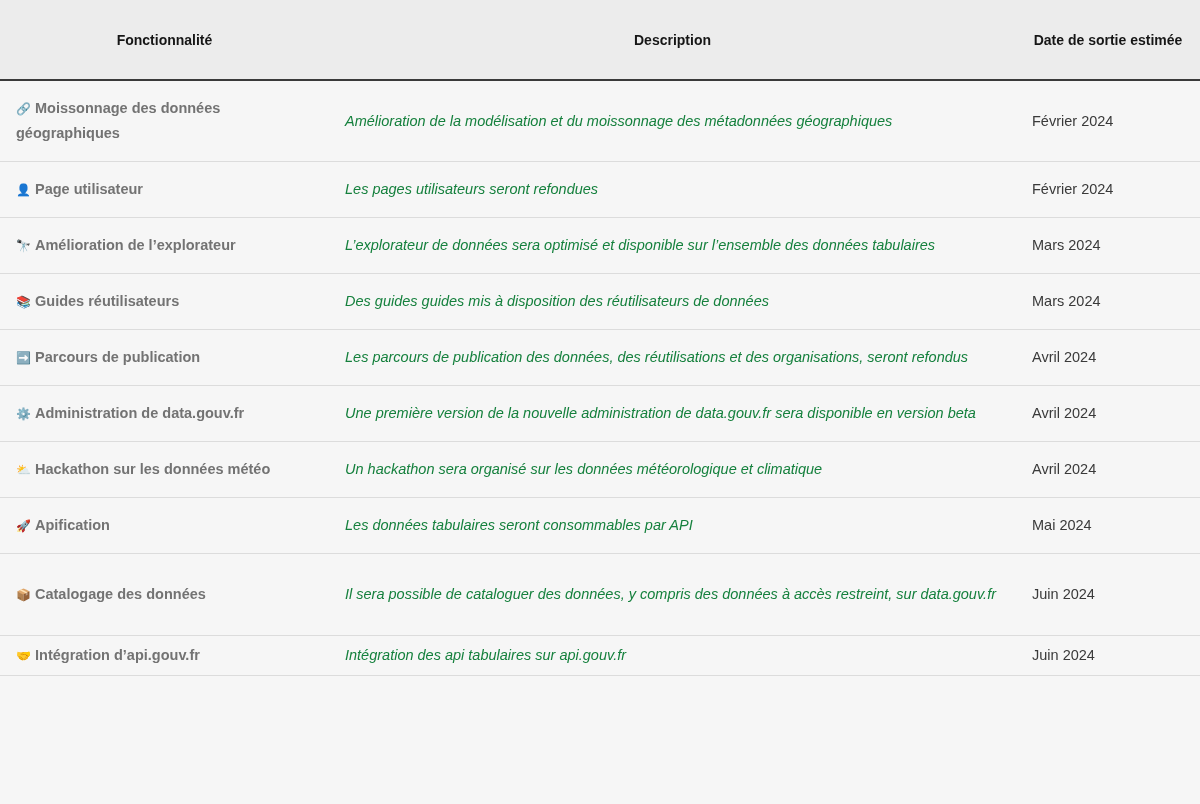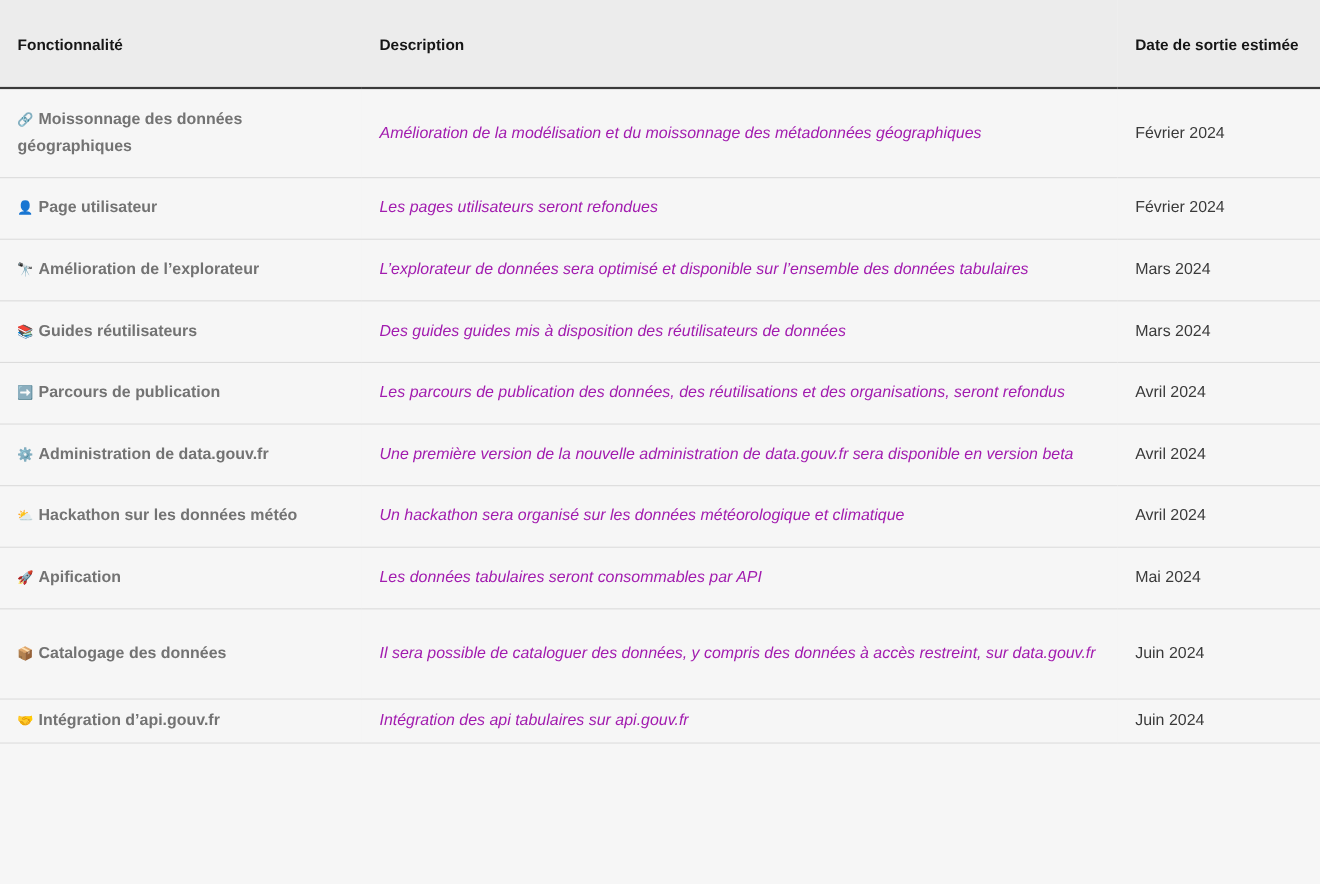--- a/index.html
+++ b/index.html
@@ -20,21 +20,21 @@
     }
     col.c1 { width: 329px; }
     col.c2 { width: 687px; }
     col.c3 { width: 184px; }
     thead tr {
       background: #ececec;
       height: 80px;
       border-bottom: 2px solid #3a3a3a;
     }
     th {
-      text-align: left;
+      text-align: center;
       font-weight: bold;
       color: #161616;
       padding: 0 16px;
       line-height: 24px;
       vertical-align: middle;
       font-size: 14px;
     }
     tbody tr {
       border-bottom: 1px solid #dcdcdc;
       background: #f6f6f6;
@@ -43,21 +43,21 @@
       padding: 0 16px;
       vertical-align: middle;
       line-height: 24px;
     }
     td.feature {
       font-weight: bold;
       color: #737373;
     }
     td.desc {
       font-style: italic;
-      color: #a21caf;
+      color: #15803d;
     }
     td.date {
       color: #3a3a3a;
     }
     .emoji {
       display: inline-block;
       width: 15px;
       margin-right: 4px;
       font-size: 12px;
       font-weight: normal;

